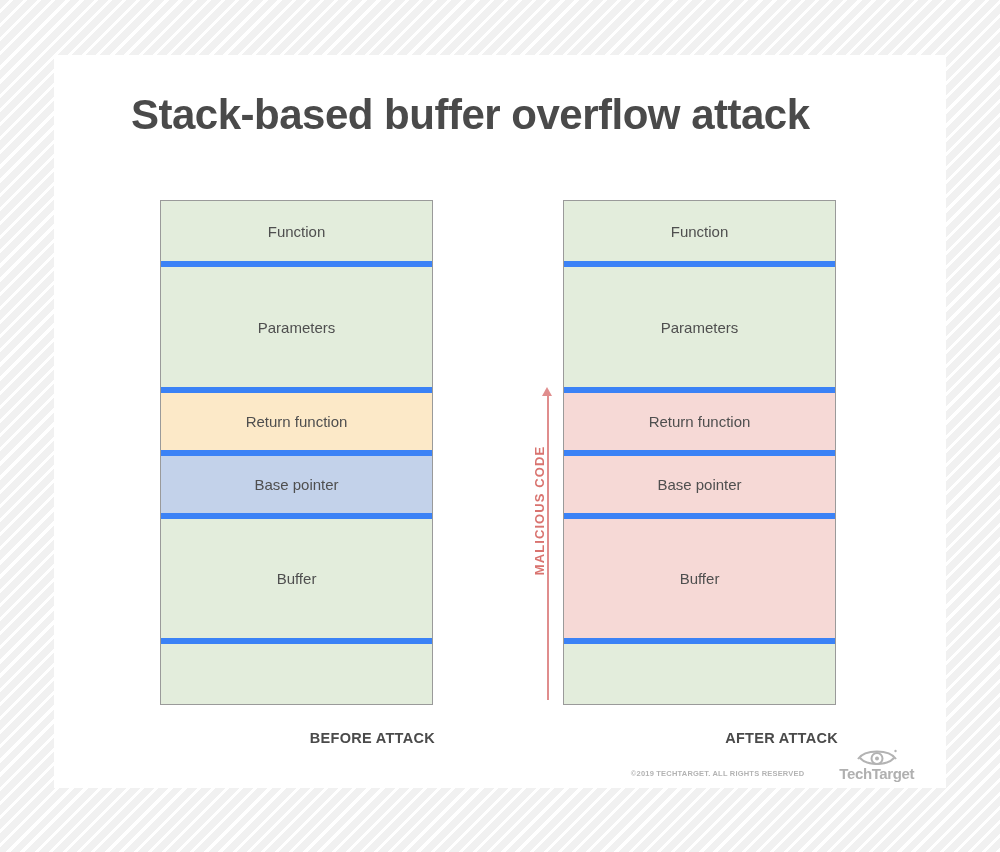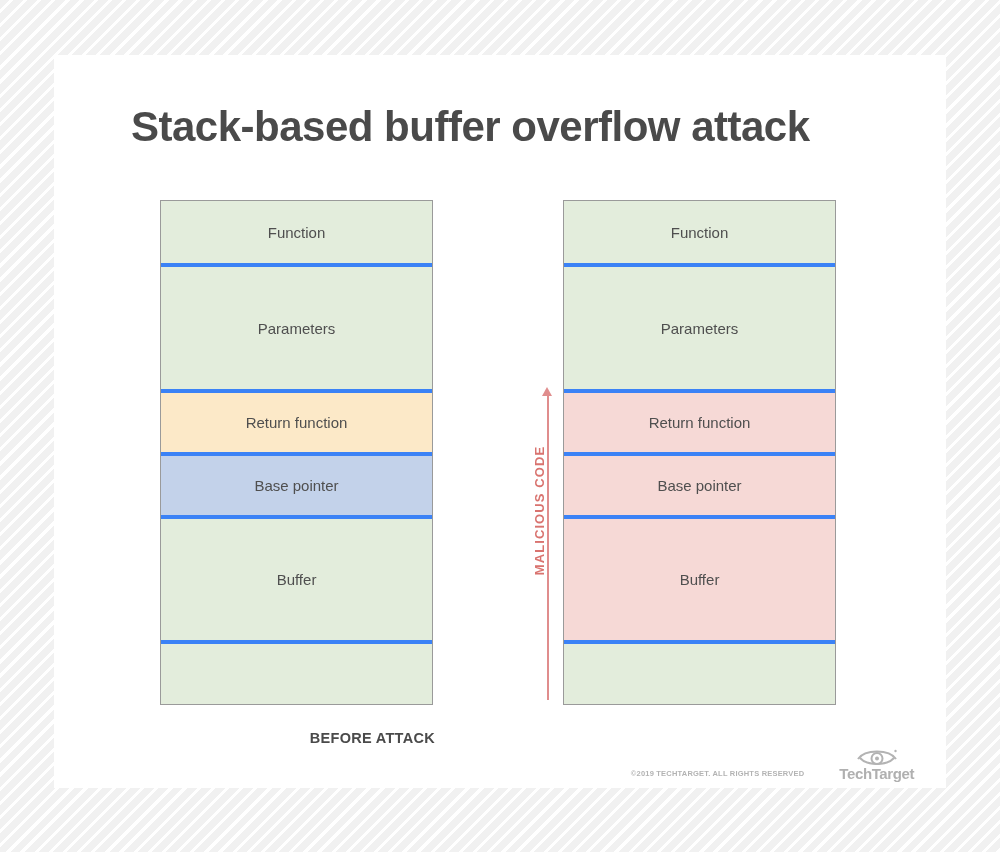--- a/index.html
+++ b/index.html
@@ -27,21 +27,21 @@
     left: 54px;
     top: 55px;
     width: 892px;
     height: 733px;
     background: #ffffff;
   }
 
   .title {
     position: absolute;
     left: 77px;
-    top: 48px;
+    top: 36px;
     font-size: 42px;
     font-weight: bold;
     color: #4a4a4a;
     letter-spacing: -0.5px;
     white-space: nowrap;
   }
 
   .diagram {
     position: absolute;
     left: 0;
@@ -55,21 +55,21 @@
     top: 145px;
     width: 273px;
     border: 1px solid #9a9a9a;
     box-sizing: border-box;
   }
   .stack-left  { left: 106px; }
   .stack-right { left: 509px; }
 
   .row {
     box-sizing: border-box;
-    border-bottom: 4px solid #3b82f6;
+    border-bottom: 6px solid #3b82f6;
     display: flex;
     align-items: center;
     justify-content: center;
     font-size: 15px;
     color: #4f4f4f;
   }
   .row:last-child { border-bottom: none; }
 
   .caption {
     position: absolute;
@@ -175,20 +175,21 @@
     <div class="stack stack-right">
         <div class="row" style="height: 66px; background: rgb(227, 237, 220);">Function</div>
         <div class="row" style="height: 126px; background: rgb(227, 237, 220);">Parameters</div>
         <div class="row" style="height: 63px; background: rgb(246, 217, 214);">Return function</div>
         <div class="row" style="height: 63px; background: rgb(246, 217, 214);">Base pointer</div>
         <div class="row" style="height: 125px; background: rgb(246, 217, 214);">Buffer</div>
         <div class="row" style="height: 60px; background: rgb(227, 237, 220);"></div>
       </div>
 
     <div class="caption caption-left">BEFORE ATTACK</div>
+    <div class="caption caption-right">AFTER ATTACK</div>
 
     <div class="malicious">
       <div class="mal-arrow"></div>
       <div class="mal-line"></div>
       <div class="mal-text">MALICIOUS CODE</div>
     </div>
 
   </div>
 
   <div class="footer">

